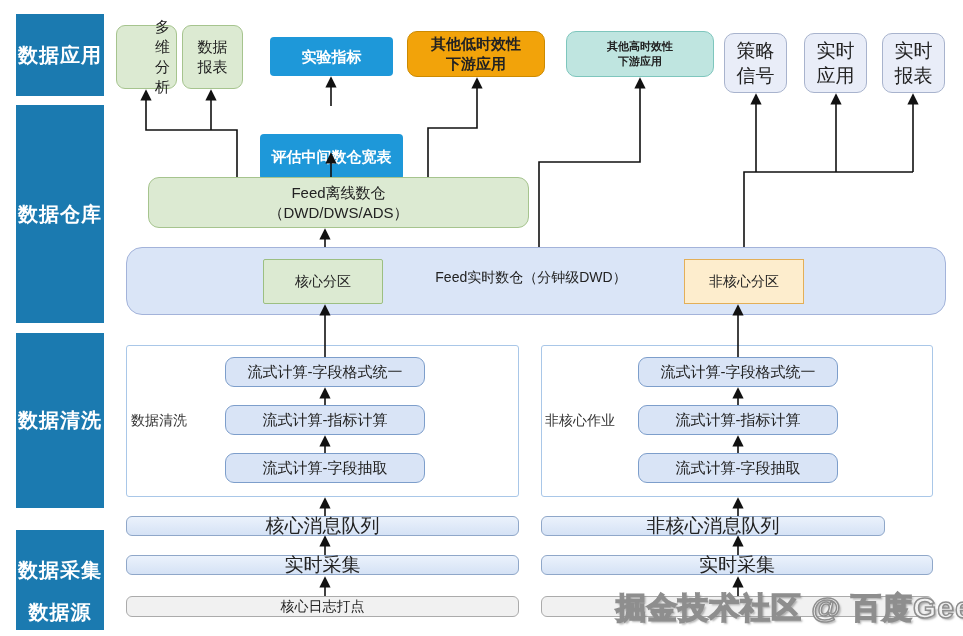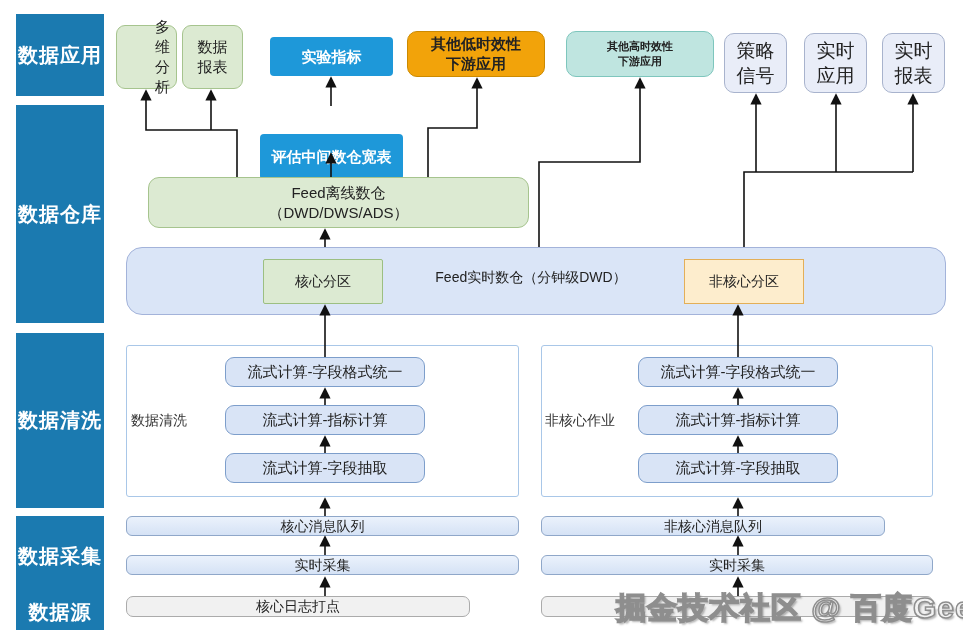--- a/index.html
+++ b/index.html
@@ -14,38 +14,38 @@
   .orangebox{background:var(--orange_fill);border:1.5px solid var(--orange_border);border-radius:10px;
              font-size:15px;font-weight:bold;}
   .tealbox{background:var(--teal_fill);border:1.5px solid var(--teal_border);border-radius:10px;
            font-size:11px;font-weight:bold;}
   .lavbox{background:var(--lavender_fill);border:1px solid var(--lavender_border);border-radius:10px;font-size:19px;}
   .panel{background:var(--panel_blue_fill);border:1px solid var(--panel_blue_border);border-radius:16px;}
   .part-green{background:var(--green_fill);border:1px solid var(--green_border2);border-radius:2px;font-size:14px;}
   .part-cream{background:var(--cream_fill);border:1px solid var(--cream_border);border-radius:0;font-size:14px;}
   .container-frame{background:#fff;border:1.5px solid var(--container_border);border-radius:3px;}
   .stepbox{background:var(--lightblue_fill);border:1px solid var(--lightblue_border);border-radius:9px;font-size:15px;}
-  .rowblue{background:linear-gradient(#ebf2fc,#d5e2f5);border:1px solid var(--row_border);border-radius:6px;font-size:14px;}
+  .rowblue{background:linear-gradient(#ebf2fc,#d5e2f5);border:1px solid var(--row_border);border-radius:6px;font-size:19px;}
   .rowgray{background:var(--gray_fill);border:1px solid var(--gray_border);border-radius:6px;font-size:14px;}
   .joblabel{position:absolute;font-size:14px;color:#333;}
   .wm{position:absolute;font-size:30px;font-weight:bold;letter-spacing:1px;color:#f2f2f2;
       -webkit-text-stroke:1.5px #8e8e8e;text-shadow:2px 2px 2px rgba(120,120,120,.55);white-space:nowrap;z-index:9;}
   svg.connectors{position:absolute;left:0;top:0;z-index:5;pointer-events:none;}
   .conn{fill:none;stroke:var(--arrow);stroke-width:1.6px;}
   .ah{fill:var(--arrow);}
 </style>
 </head>
 <body>
 
 <div id="canvas">
 
   <div class="box sidebar" style="top:14px;height:82px;">数据应用</div>
   <div class="box sidebar" style="top:105px;height:218px;">数据仓库</div>
   <div class="box sidebar" style="top:333px;height:175px;">数据清洗</div>
-  <div class="box sidebar" style="top:516px;height:80px;">数据采集</div>
+  <div class="box sidebar" style="top:530px;height:80px;">数据采集</div>
   <div class="box sidebar" style="top:594px;height:36px;">数据源</div>
 
   <div class="box greenbox" style="left:116px;top:25px;width:61px;height:64px;padding-left:32px;">多维
 分析</div>
   <div class="box greenbox" style="left:182px;top:25px;width:61px;height:64px;">数据
 报表</div>
   <div class="box bluebtn" style="left:270px;top:37px;width:123px;height:39px;">实验指标</div>
   <div class="box orangebox" style="left:407px;top:31px;width:138px;height:46px;">其他低时效性
 下游应用</div>
   <div class="box tealbox" style="left:566px;top:31px;width:148px;height:46px;">其他高时效性
@@ -76,21 +76,21 @@
 
   <div class="box stepbox" style="left:638px;top:357px;width:200px;height:30px;">流式计算-字段格式统一</div>
   <div class="box stepbox" style="left:638px;top:405px;width:200px;height:30px;">流式计算-指标计算</div>
   <div class="box stepbox" style="left:638px;top:453px;width:200px;height:30px;">流式计算-字段抽取</div>
 
   <div class="box rowblue" style="left:126px;top:516px;width:393px;height:20px;">核心消息队列</div>
   <div class="box rowblue" style="left:541px;top:516px;width:344px;height:20px;">非核心消息队列</div>
   <div class="box rowblue" style="left:126px;top:555px;width:393px;height:20px;">实时采集</div>
   <div class="box rowblue" style="left:541px;top:555px;width:392px;height:20px;">实时采集</div>
 
-  <div class="box rowgray" style="left:126px;top:596px;width:344px;height:21px;border-radius:7px;">核心日志打点</div>
+  <div class="box rowgray" style="left:126px;top:596px;width:393px;height:21px;">核心日志打点</div>
   <div class="box rowgray" style="left:541px;top:596px;width:392px;height:21px;"></div>
 
   <div class="wm" style="left:616px;top:588px;">掘金技术社区 @ 百度Geek说</div>
 
   <svg class="connectors" width="963" height="636" viewBox="0 0 963 636">
     <defs>
       <marker id="ah" viewBox="0 0 10 10" refX="8.5" refY="5" markerWidth="7" markerHeight="7" orient="auto">
         <path class="ah" d="M0,0 L10,5 L0,10 z"></path>
       </marker>
     </defs>

